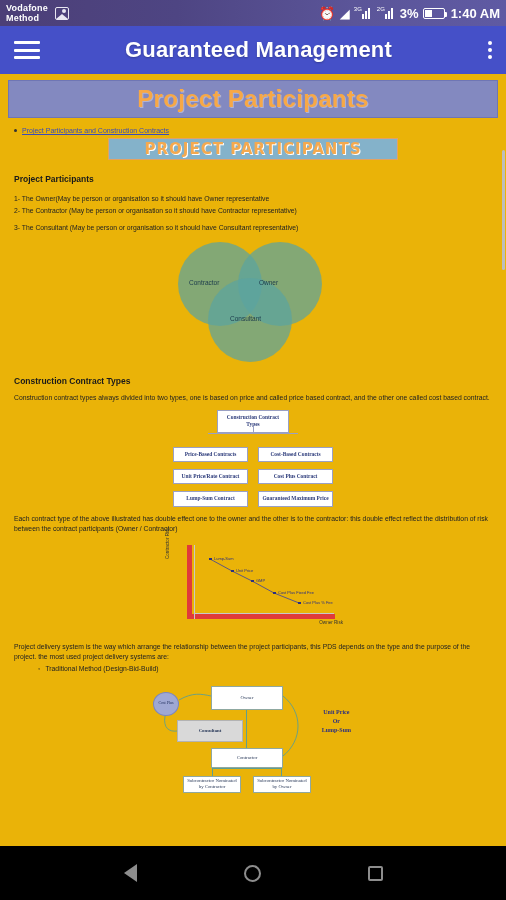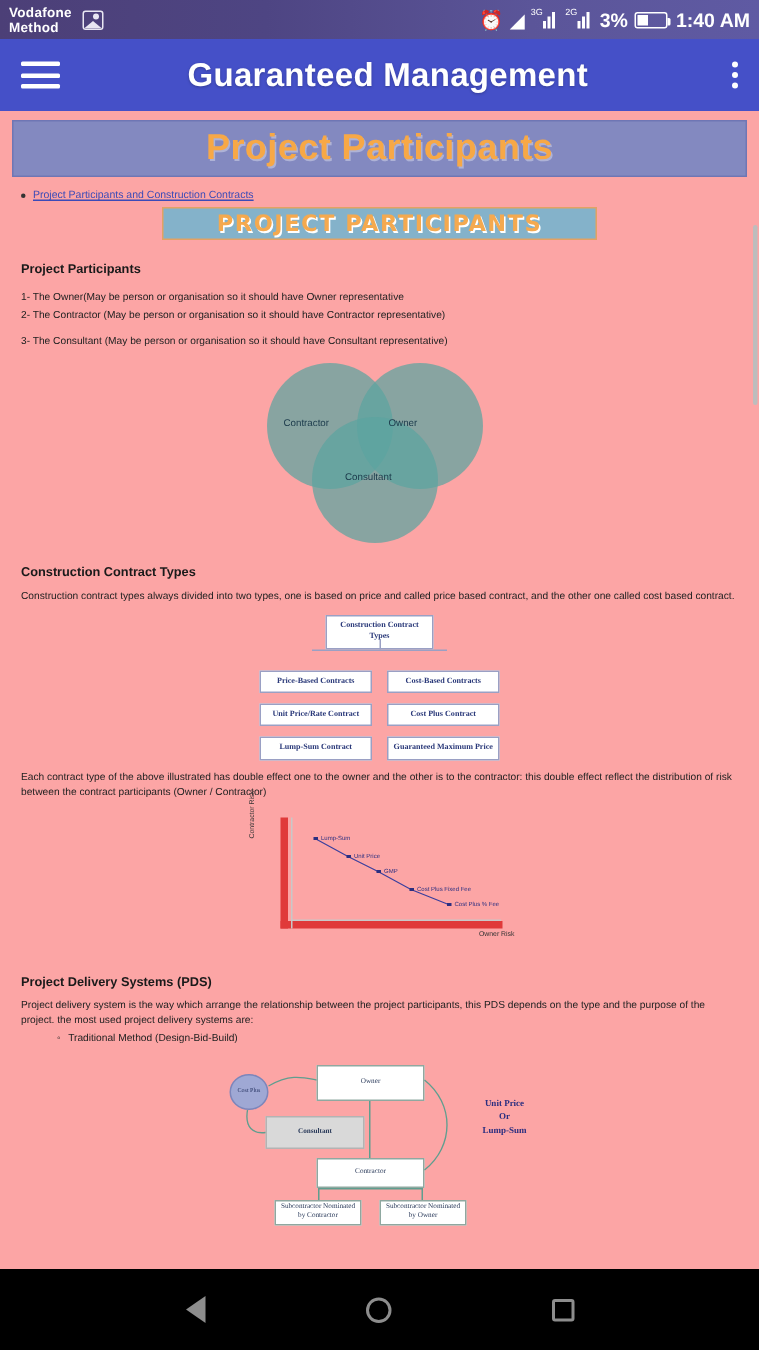--- a/index.html
+++ b/index.html
@@ -48,21 +48,21 @@
     padding: 0 14px; color:#fff; position:relative;
   }
   .hamburger { width:26px; height:18px; display:flex; flex-direction:column; justify-content:space-between; cursor:pointer;}
   .hamburger span { display:block; height:3px; background:#fff; border-radius:1px; }
   .app-title { flex:1; text-align:center; font-size:22px; font-weight:700; letter-spacing:.2px;
     text-shadow:0 1px 2px rgba(0,0,0,.25); margin-left:-10px; }
   .kebab { width:5px; display:flex; flex-direction:column; gap:3px; align-items:center; cursor:pointer;}
   .kebab i{ width:4px;height:4px;border-radius:50%;background:#fff;display:block;}
 
   
-  .content { position:absolute; top:74px; bottom:54px; left:0; right:0; background:#fca5a5; overflow:hidden; }
+  .content { position:absolute; top:74px; bottom:54px; left:0; right:0; background:#eab308; overflow:hidden; }
 
   .hero {
     margin: 6px 8px 0 8px; background:#8389c0; border:1px solid #6f76b4;
     height: 38px; display:flex; align-items:center; justify-content:center;
   }
   .hero-title { color:#f7a846; font-size:24px; font-weight:700; letter-spacing:.3px;
     text-shadow: 1px 1px 0 rgba(255,255,255,.35); }
 
   .crumb { margin: 9px 0 0 14px; font-size:7px; display:flex; align-items:center; gap:5px; }
   .crumb .dot { width:3px;height:3px;background:#333;border-radius:50%; display:inline-block;}
@@ -271,21 +271,20 @@
         <div class="pt" style="left:46px;top:25px"></div>
         <div class="ptlbl" style="left:51px;top:23px">GMP</div>
         <div class="pt" style="left:68px;top:37px"></div>
         <div class="ptlbl" style="left:73px;top:35px">Cost Plus Fixed Fee</div>
         <div class="pt" style="left:93px;top:47px"></div>
         <div class="ptlbl" style="left:98px;top:45px">Cost Plus % Fee</div>
       </div>
     </div>
 
     <div class="sec">
-      <div class="h3">Project Delivery Systems (PDS)</div>
       <div class="p">Project delivery system is the way which arrange the relationship between the project participants, this PDS depends on the type and the purpose of the project. the most used project delivery systems are:</div>
       <div class="bullet2">Traditional Method (Design-Bid-Build)</div>
     </div>
 
     <div class="org">
       <div class="oell">Cost Plus</div>
       <div class="obox" style="left:58px;top:6px;width:72px;height:24px;">Owner</div>
       <div class="obox grey" style="left:24px;top:40px;width:66px;height:22px;">Consultant</div>
       <div class="obox" style="left:58px;top:68px;width:72px;height:20px;">Contractor</div>
       <div class="obox" style="left:30px;top:96px;width:58px;height:17px;">Subcontractor Nominated by Contractor</div>

